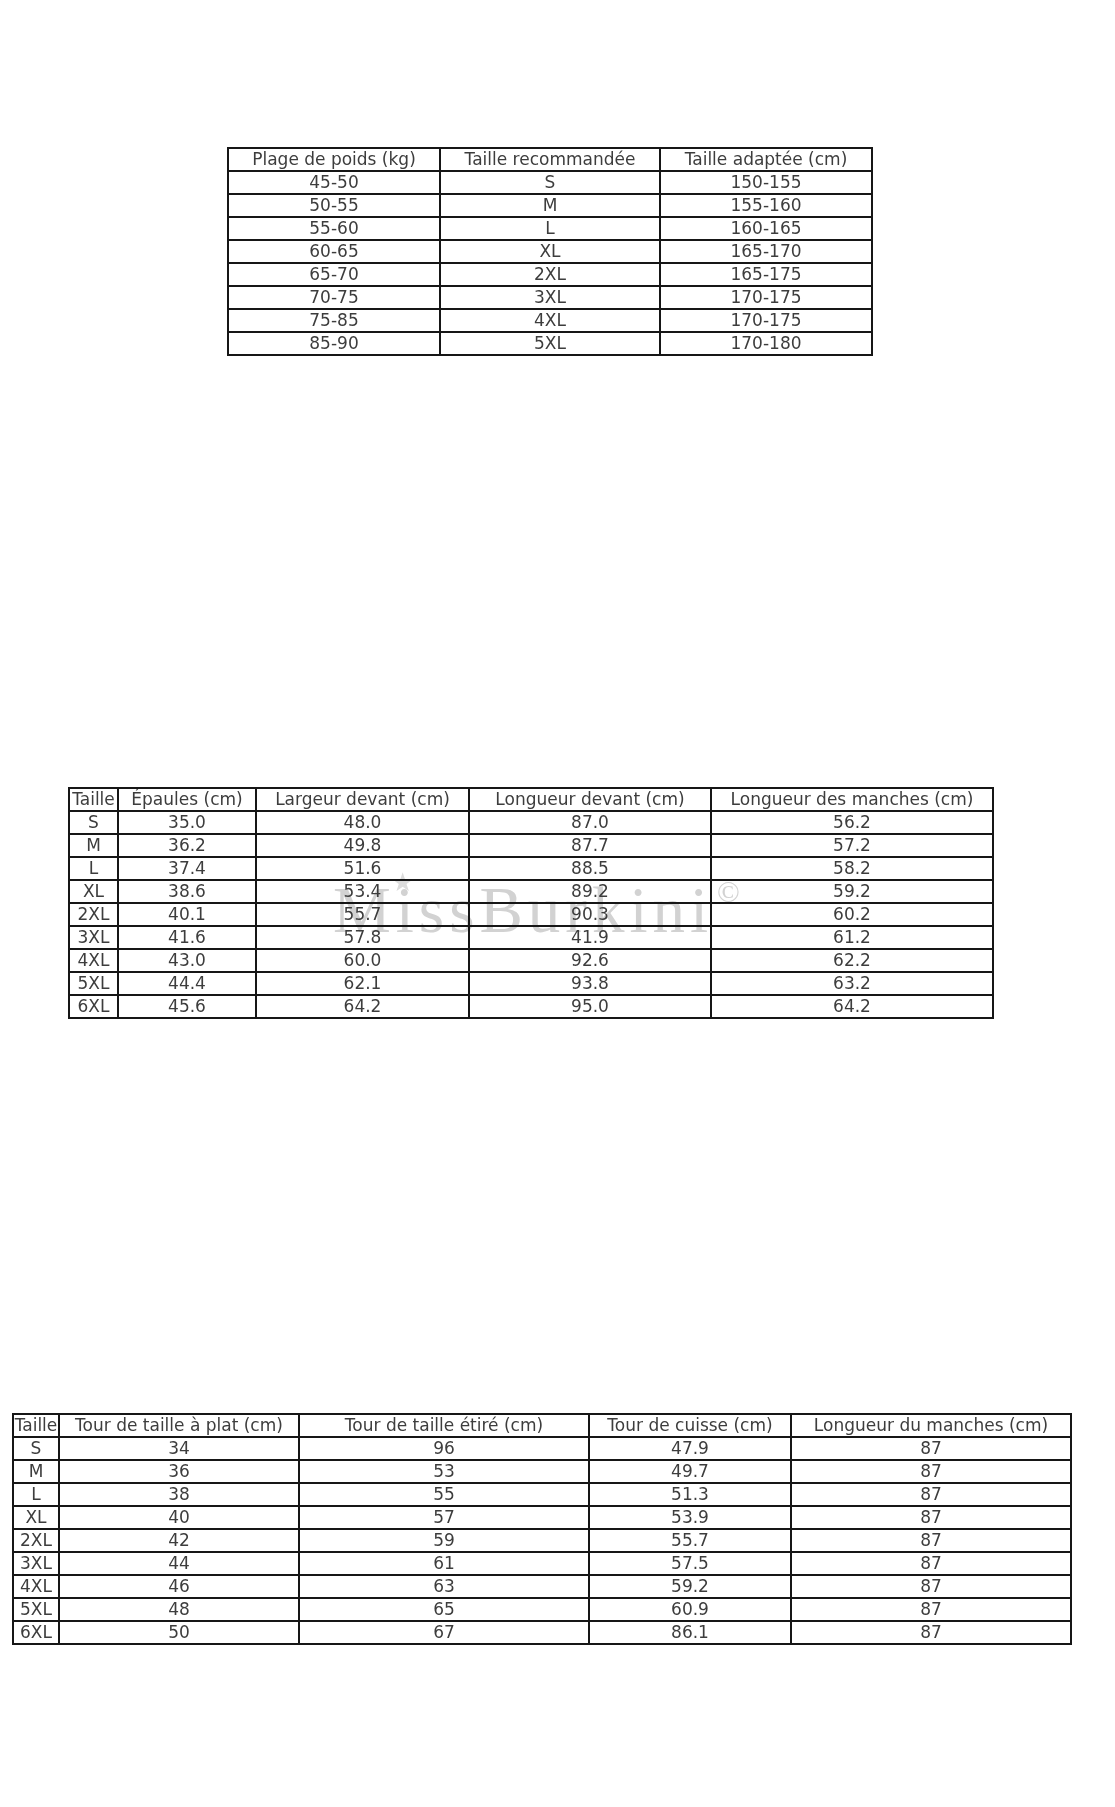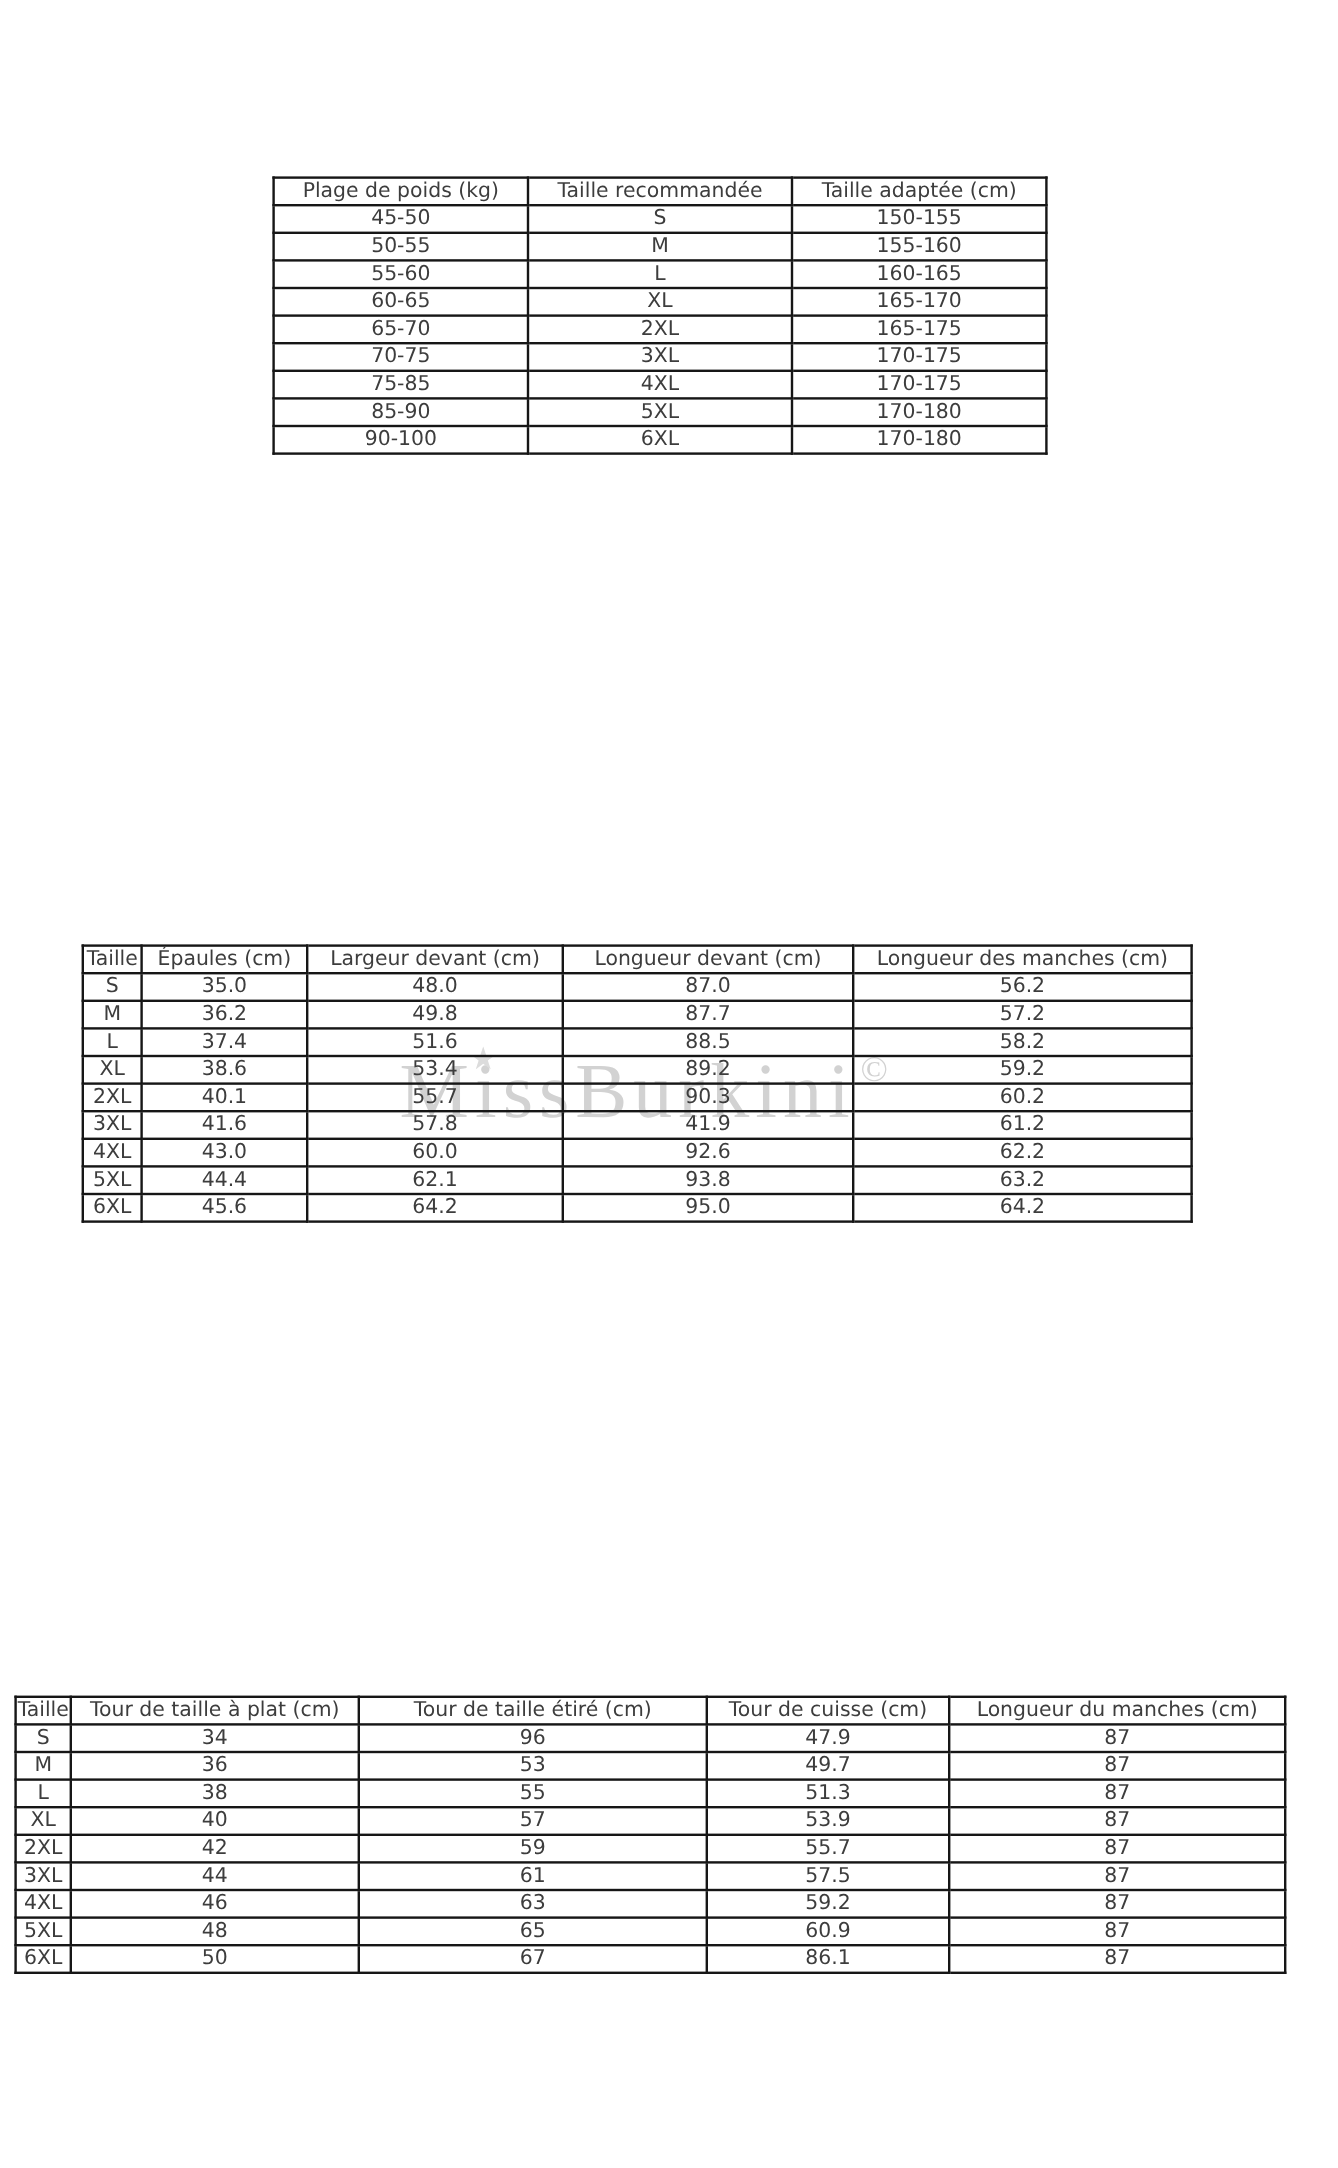--- a/index.html
+++ b/index.html
@@ -140,25 +140,20 @@
         <tr>
           <td>75-85</td>
           <td>4XL</td>
           <td>170-175</td>
         </tr>
         <tr>
           <td>85-90</td>
           <td>5XL</td>
           <td>170-180</td>
         </tr>
-        <tr>
-          <td>90-100</td>
-          <td>6XL</td>
-          <td>170-180</td>
-        </tr>
       </tbody>
   </table>
 
   <table id="table-top" class="size-table">
     <colgroup>
       <col style="width:49px">
       <col style="width:138px">
       <col style="width:213px">
       <col style="width:242px">
       <col style="width:282px">

